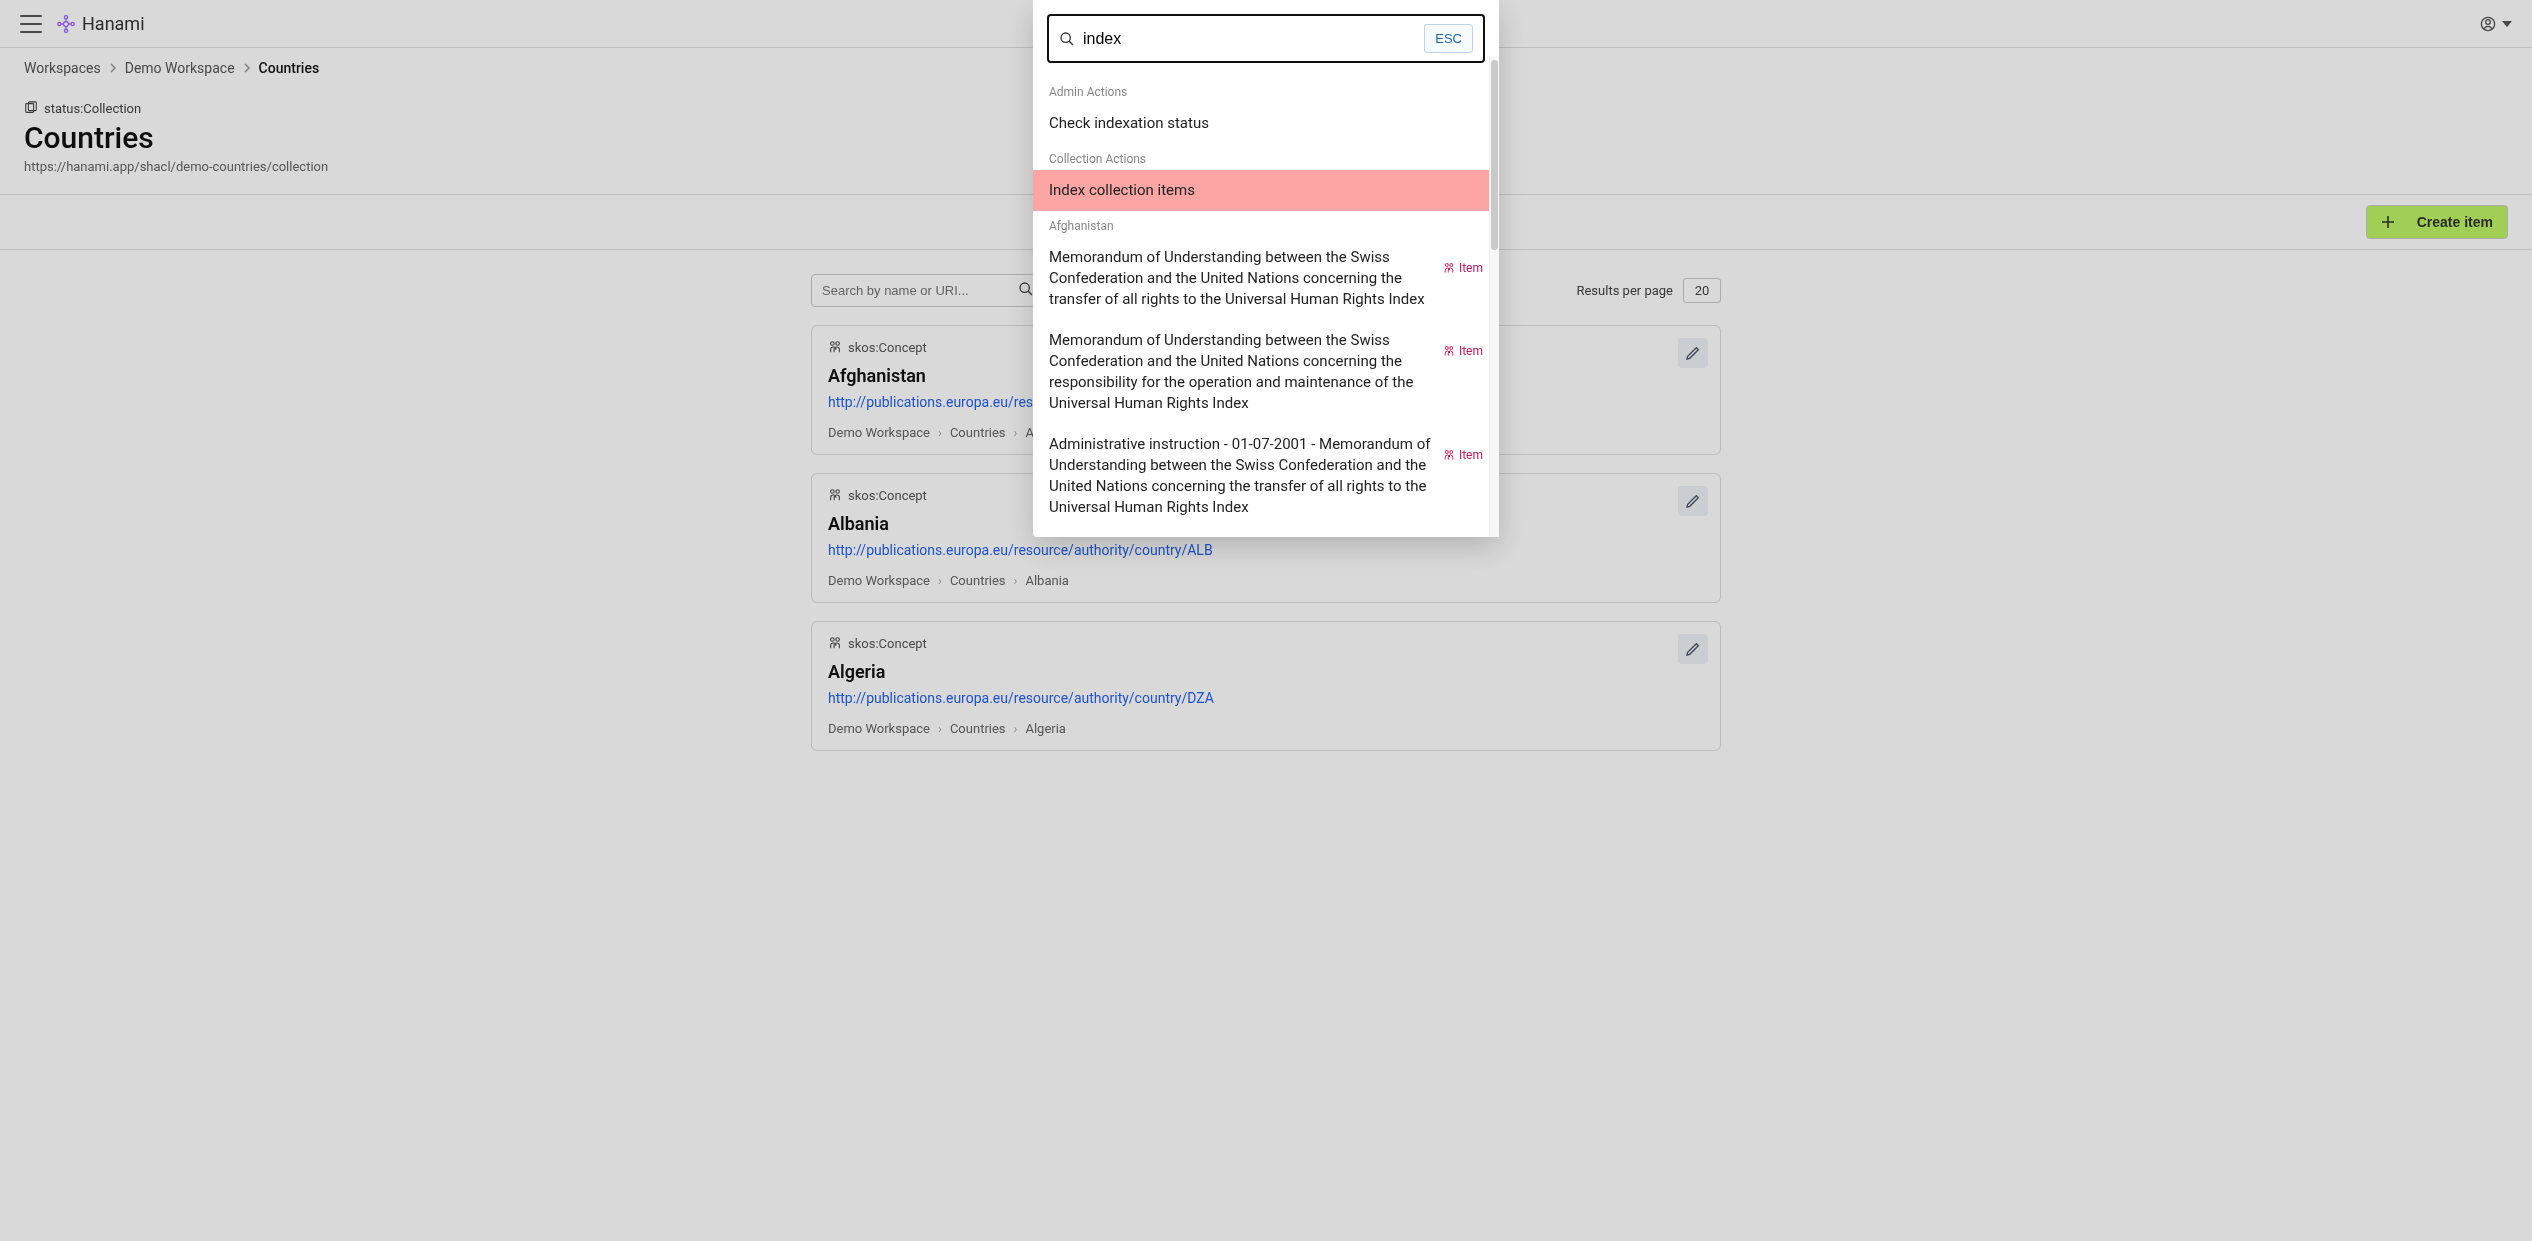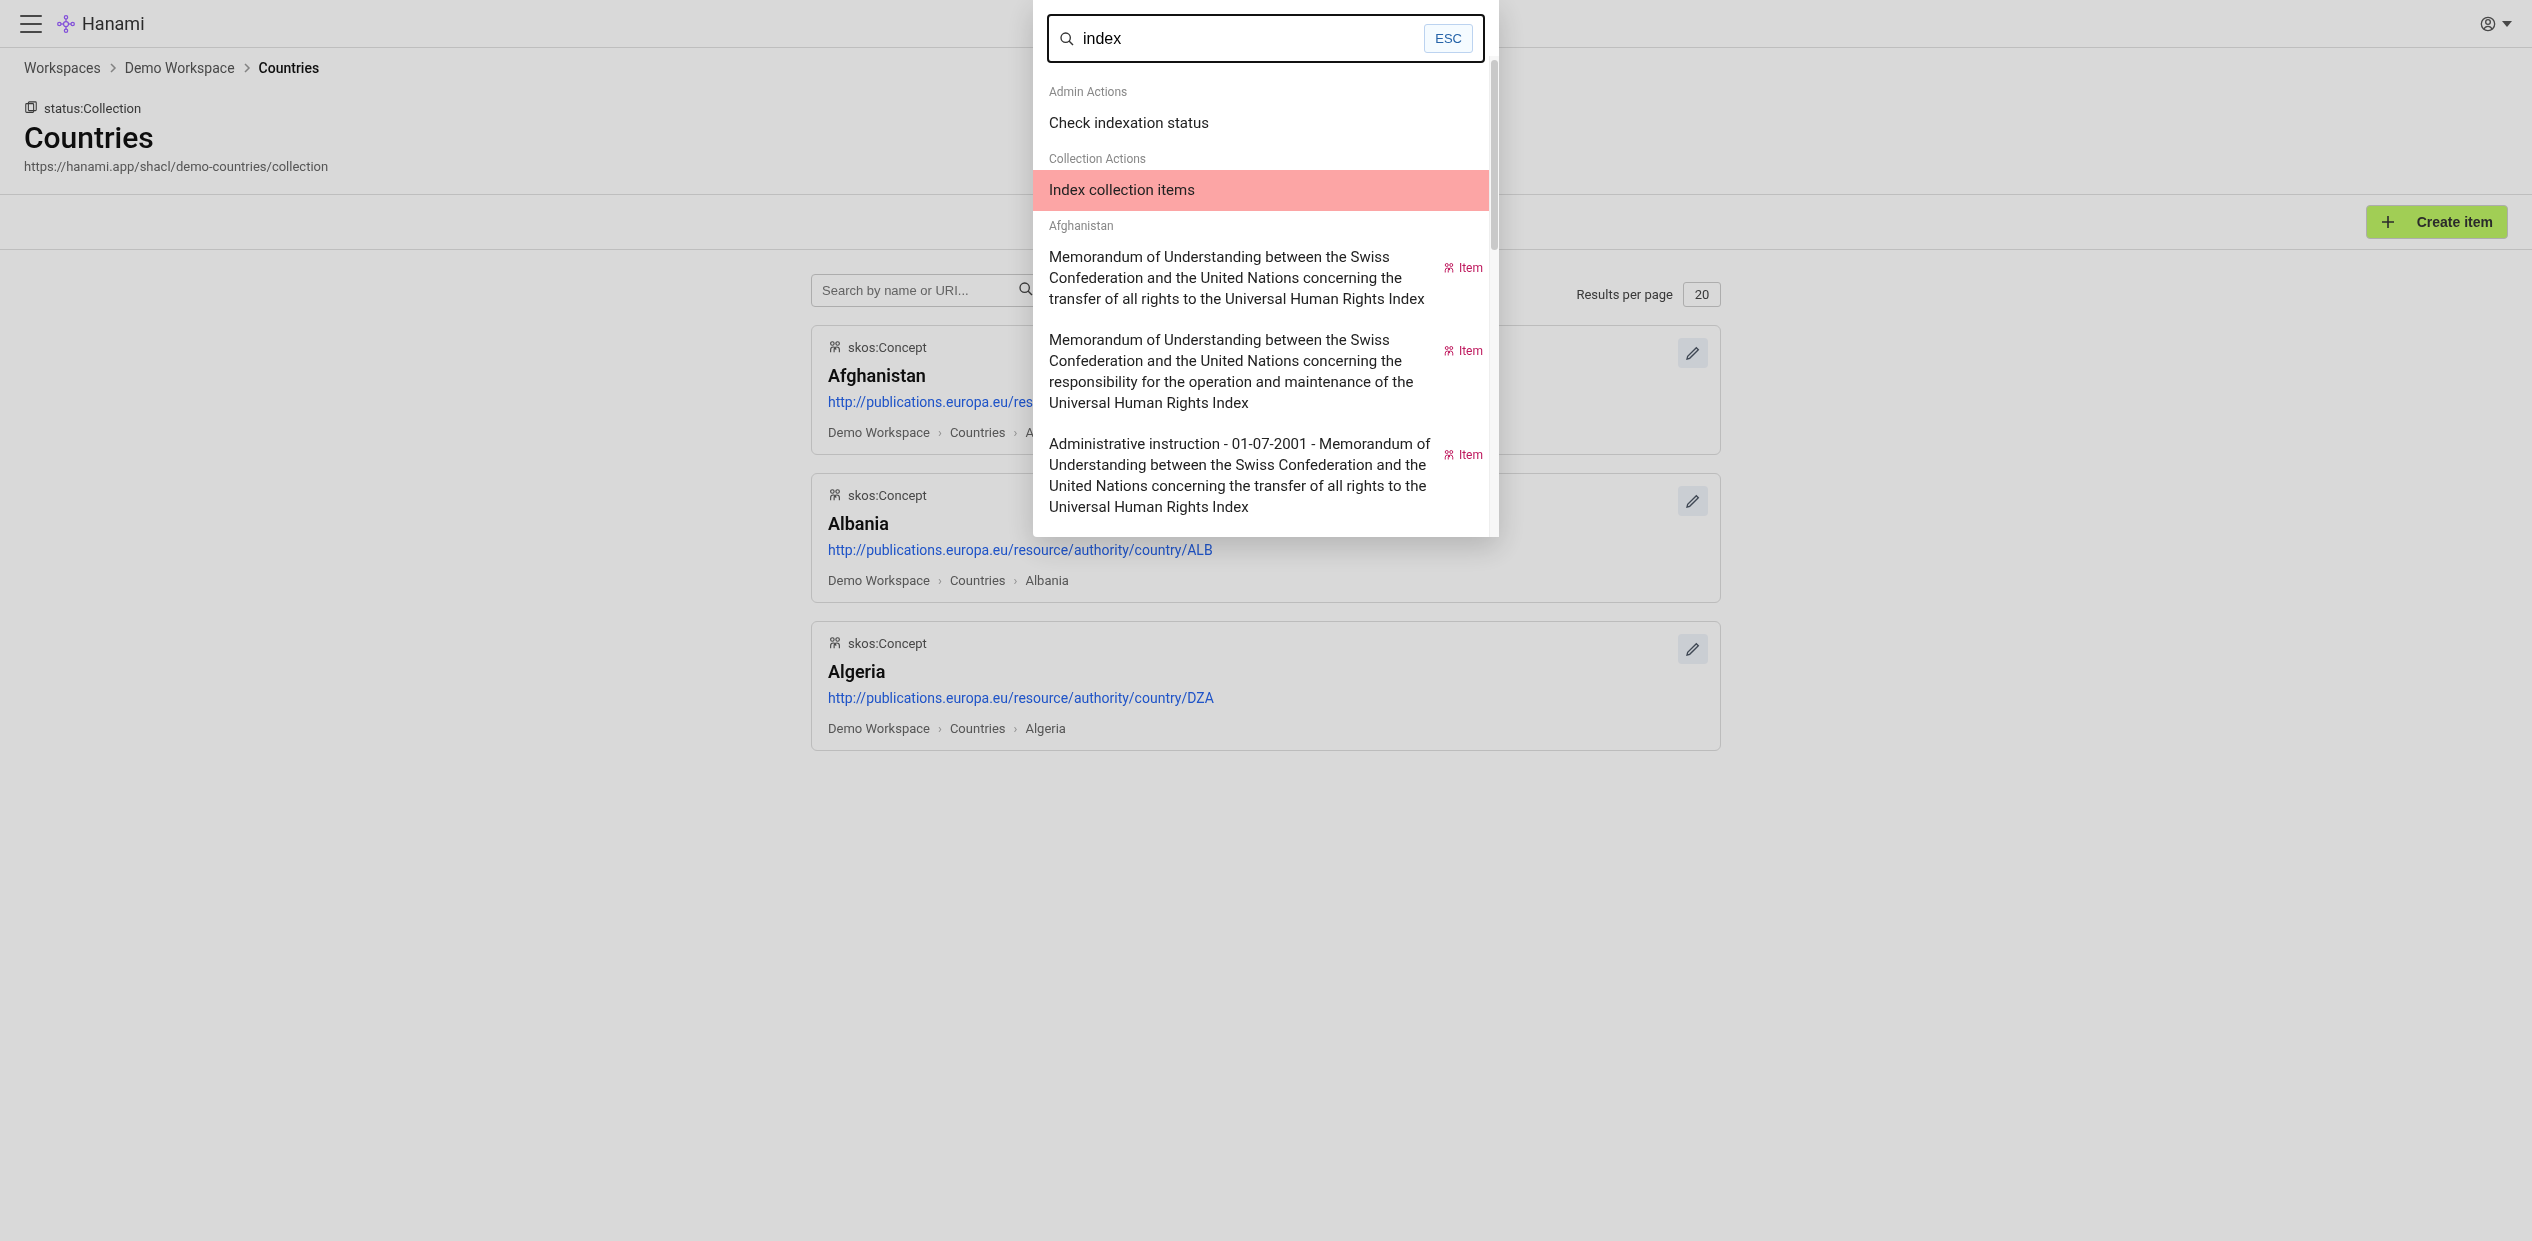--- a/index.html
+++ b/index.html
@@ -26,21 +26,21 @@
     .title-badge svg { width: 14px; height: 14px; }
     .page-title { font-size: 30px; font-weight: 500; color: #111; margin-bottom: 4px; }
     .page-url { font-size: 13px; color: #666; }
 
     
     .action-bar { display: flex; justify-content: flex-end; padding: 10px 24px; border-bottom: 1px solid #e0e0e0; }
     .create-btn { display: flex; align-items: center; gap: 22px; border: 1px solid #ccc; border-radius: 4px; background: #bef264; padding: 8px 14px; font-size: 14px; color: #333; cursor: pointer; font-weight: bold; }
 
     
     .content { max-width: 910px; margin: 0 auto; padding: 24px 0; }
-    .content-top { display: flex; justify-content: space-between; align-items: flex-end; margin-bottom: 18px; }
+    .content-top { display: flex; justify-content: space-between; align-items: center; margin-bottom: 18px; }
     .local-search { display: flex; align-items: center; border: 1px solid #ccc; border-radius: 4px; width: 232px; }
     .local-search input { border: none; outline: none; padding: 8px 10px; flex: 1; font-size: 13px; background: transparent; }
     .local-search .search-btn { border: none; background: transparent; padding: 6px 8px; cursor: pointer; color: #444; }
     .rpp { display: flex; align-items: center; gap: 10px; font-size: 13px; color: #444; }
     .rpp-box { border: 1px solid #ccc; border-radius: 3px; padding: 4px 10px; min-width: 38px; text-align: center; }
 
     .results-count { font-size: 16px; font-weight: 600; margin-bottom: 12px; }
 
     .card { border: 1px solid #ddd; border-radius: 6px; padding: 14px 16px; margin-bottom: 18px; position: relative; }
     .card-type { display: flex; align-items: center; gap: 6px; font-size: 13px; color: #555; margin-bottom: 10px; }

